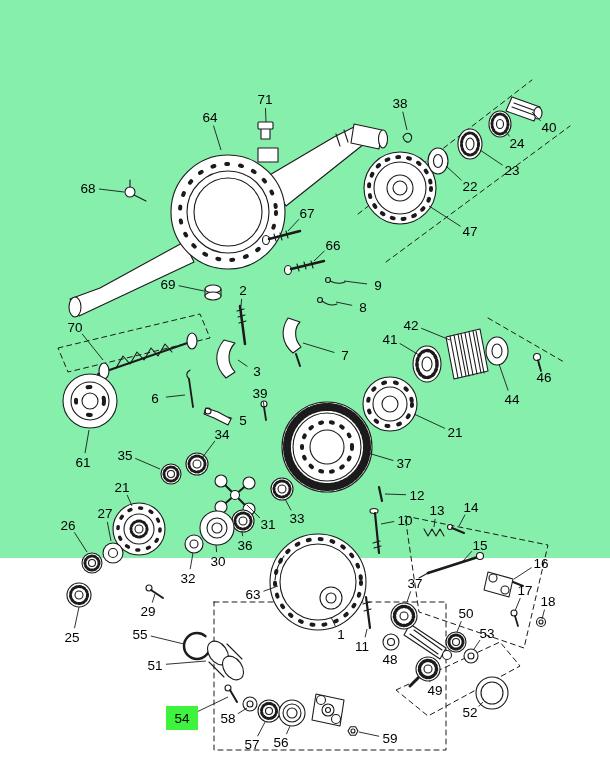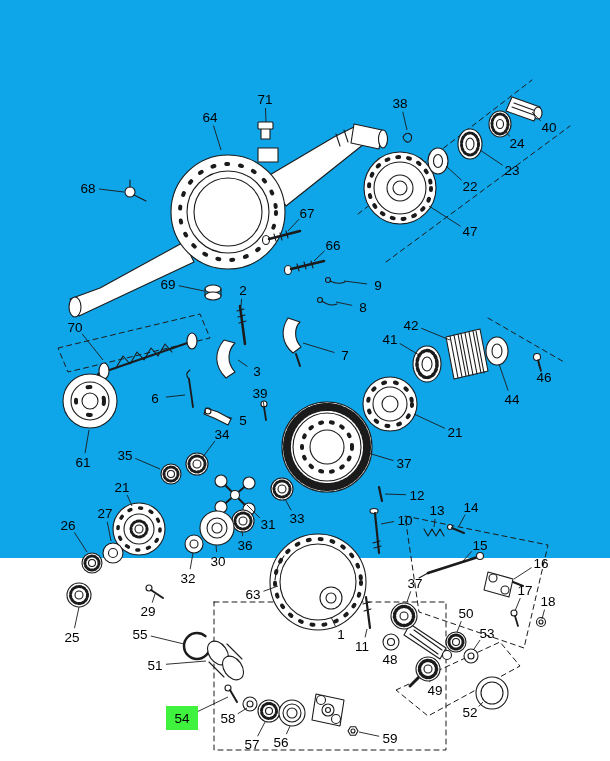--- a/index.html
+++ b/index.html
@@ -1,20 +1,20 @@
 <!DOCTYPE html>
 <html><head>
 <meta charset="utf-8">
 <style>
   html,body{margin:0;padding:0}
   body{
     width:610px;height:761px;background:#ffffff;overflow:hidden;
     font-family:"Liberation Sans",sans-serif;
   }
-  #stage{position:relative;width:610px;height:558px;background:#0ea5e9}
+  #stage{position:relative;width:610px;height:558px;background:#86efac}
   svg{display:block}
   .art{stroke:#1b1b1b;stroke-width:1.1;fill:none;stroke-linecap:round;stroke-linejoin:round}
   .dash{stroke-dasharray:5 4;stroke-width:1}
   .leader{stroke:#1b1b1b;stroke-width:0.9}
   .lbl{font-size:13.5px;fill:#000;text-anchor:middle;font-family:"Liberation Sans",sans-serif}
 </style>
 </head>
 <body>
 
 <div id="stage">

